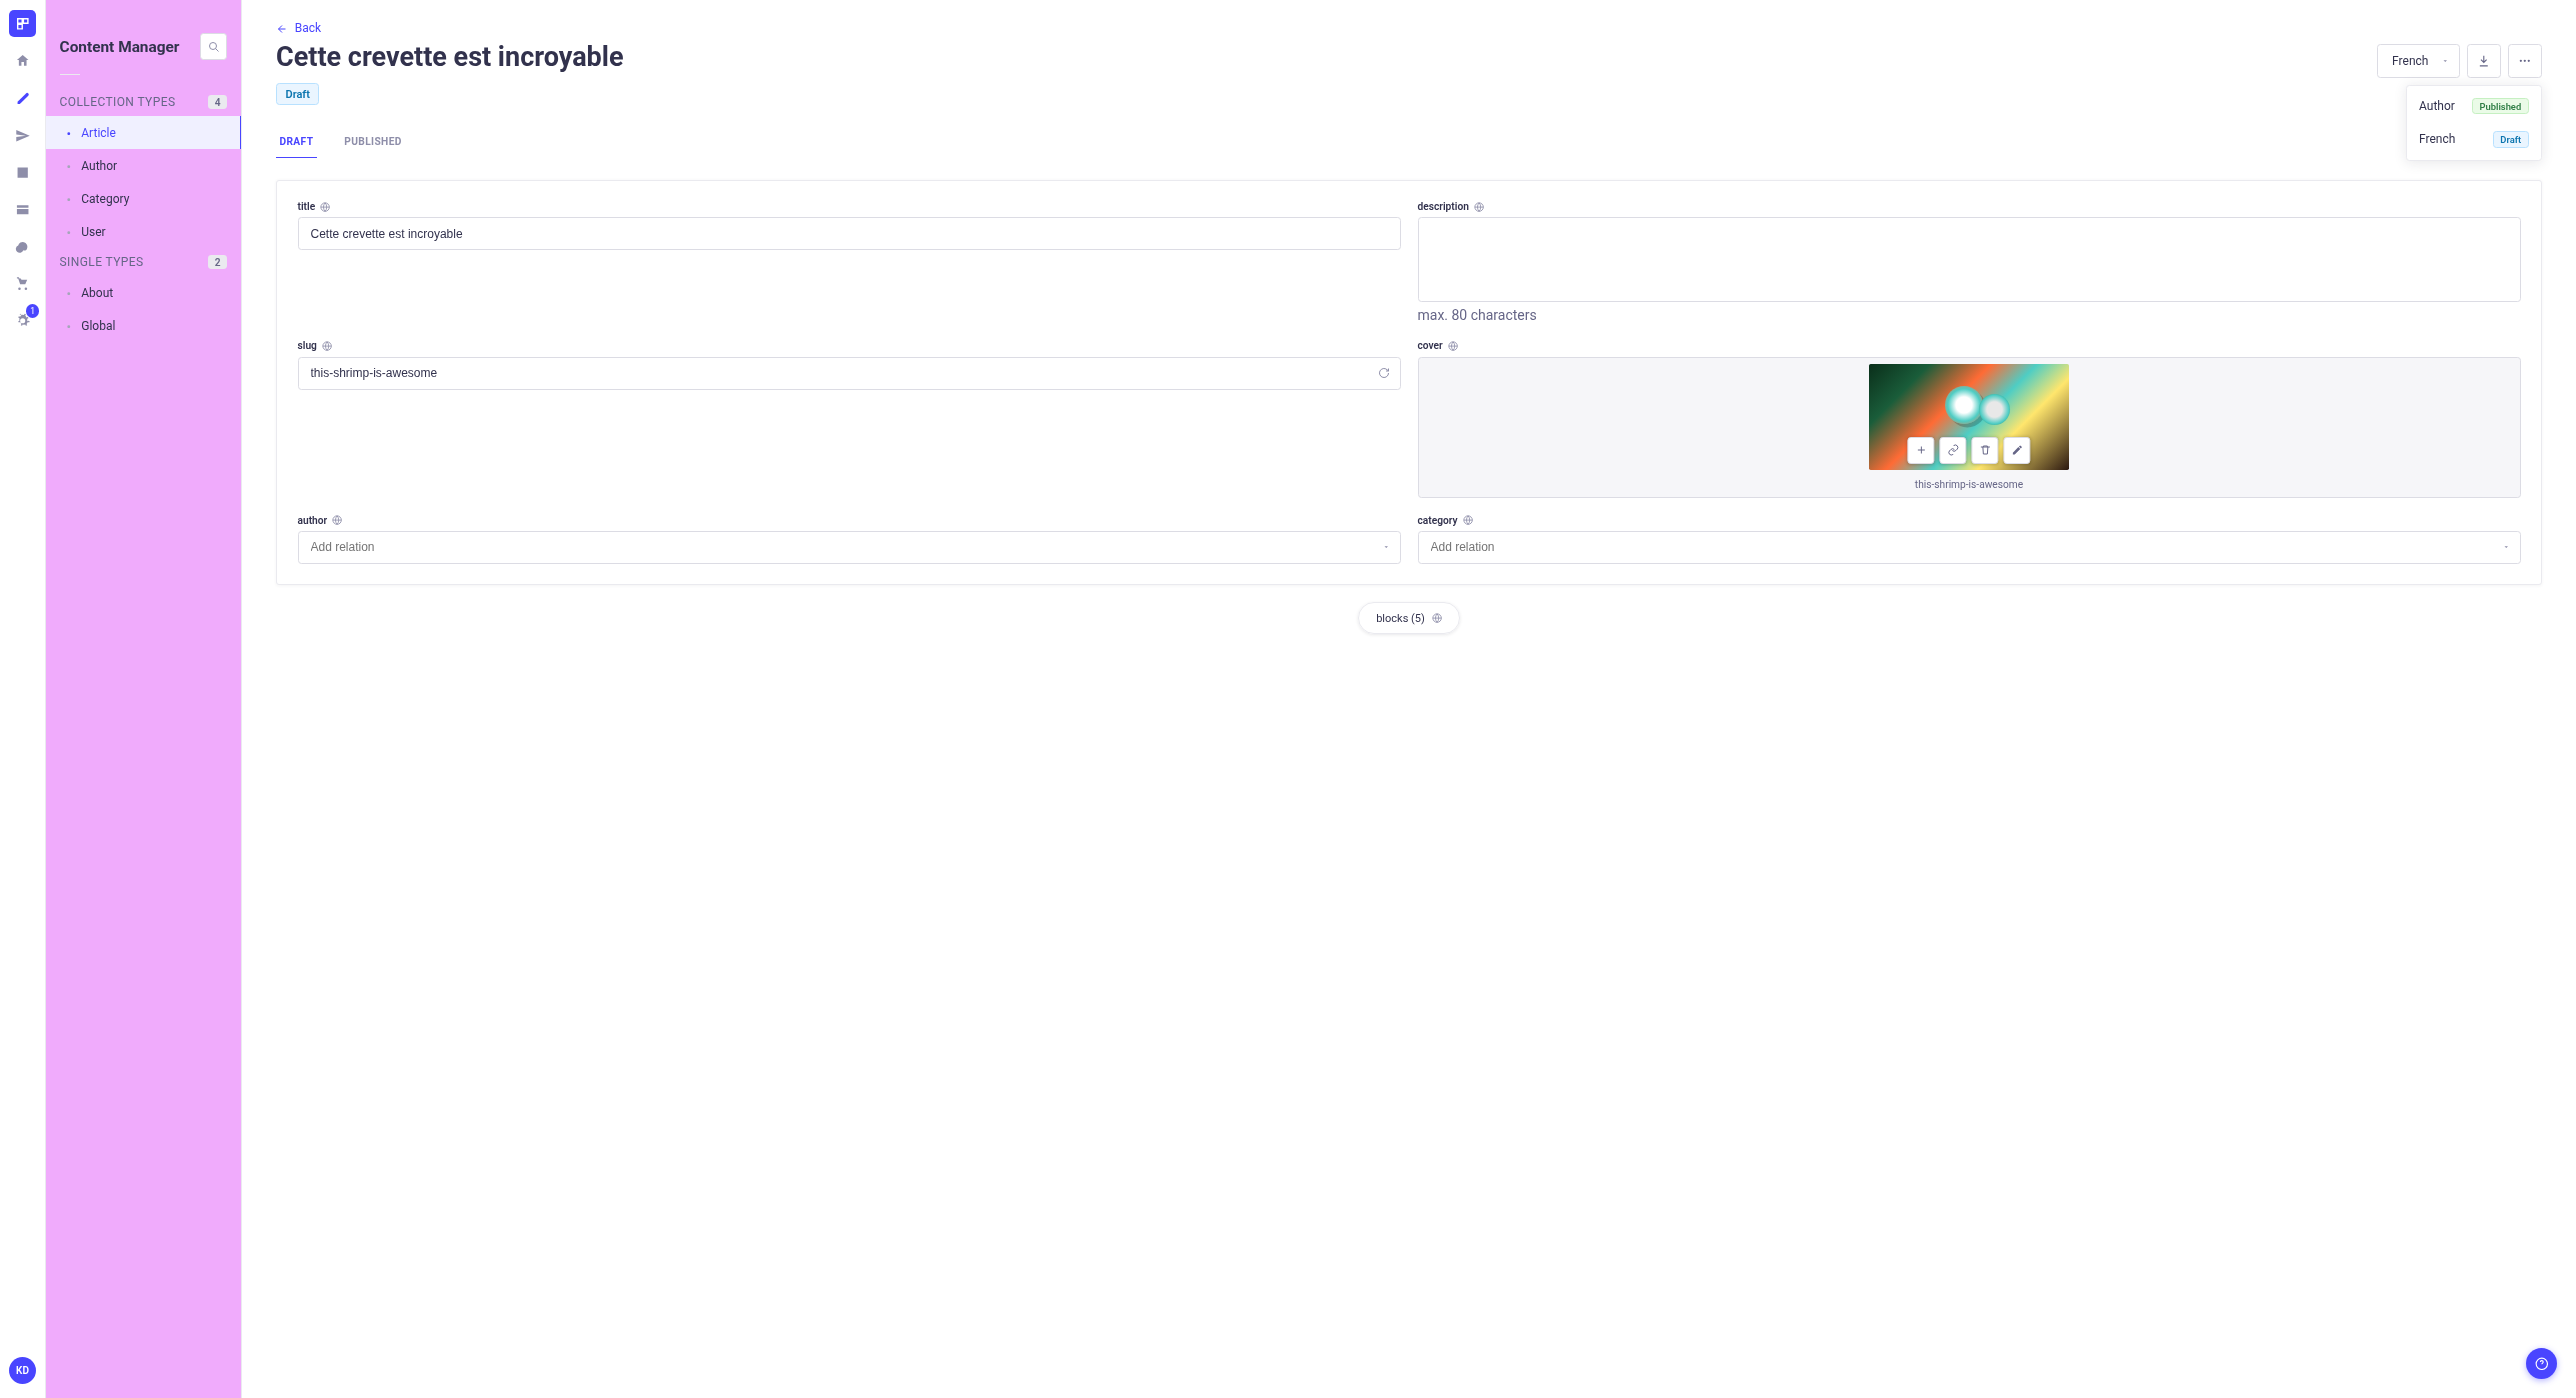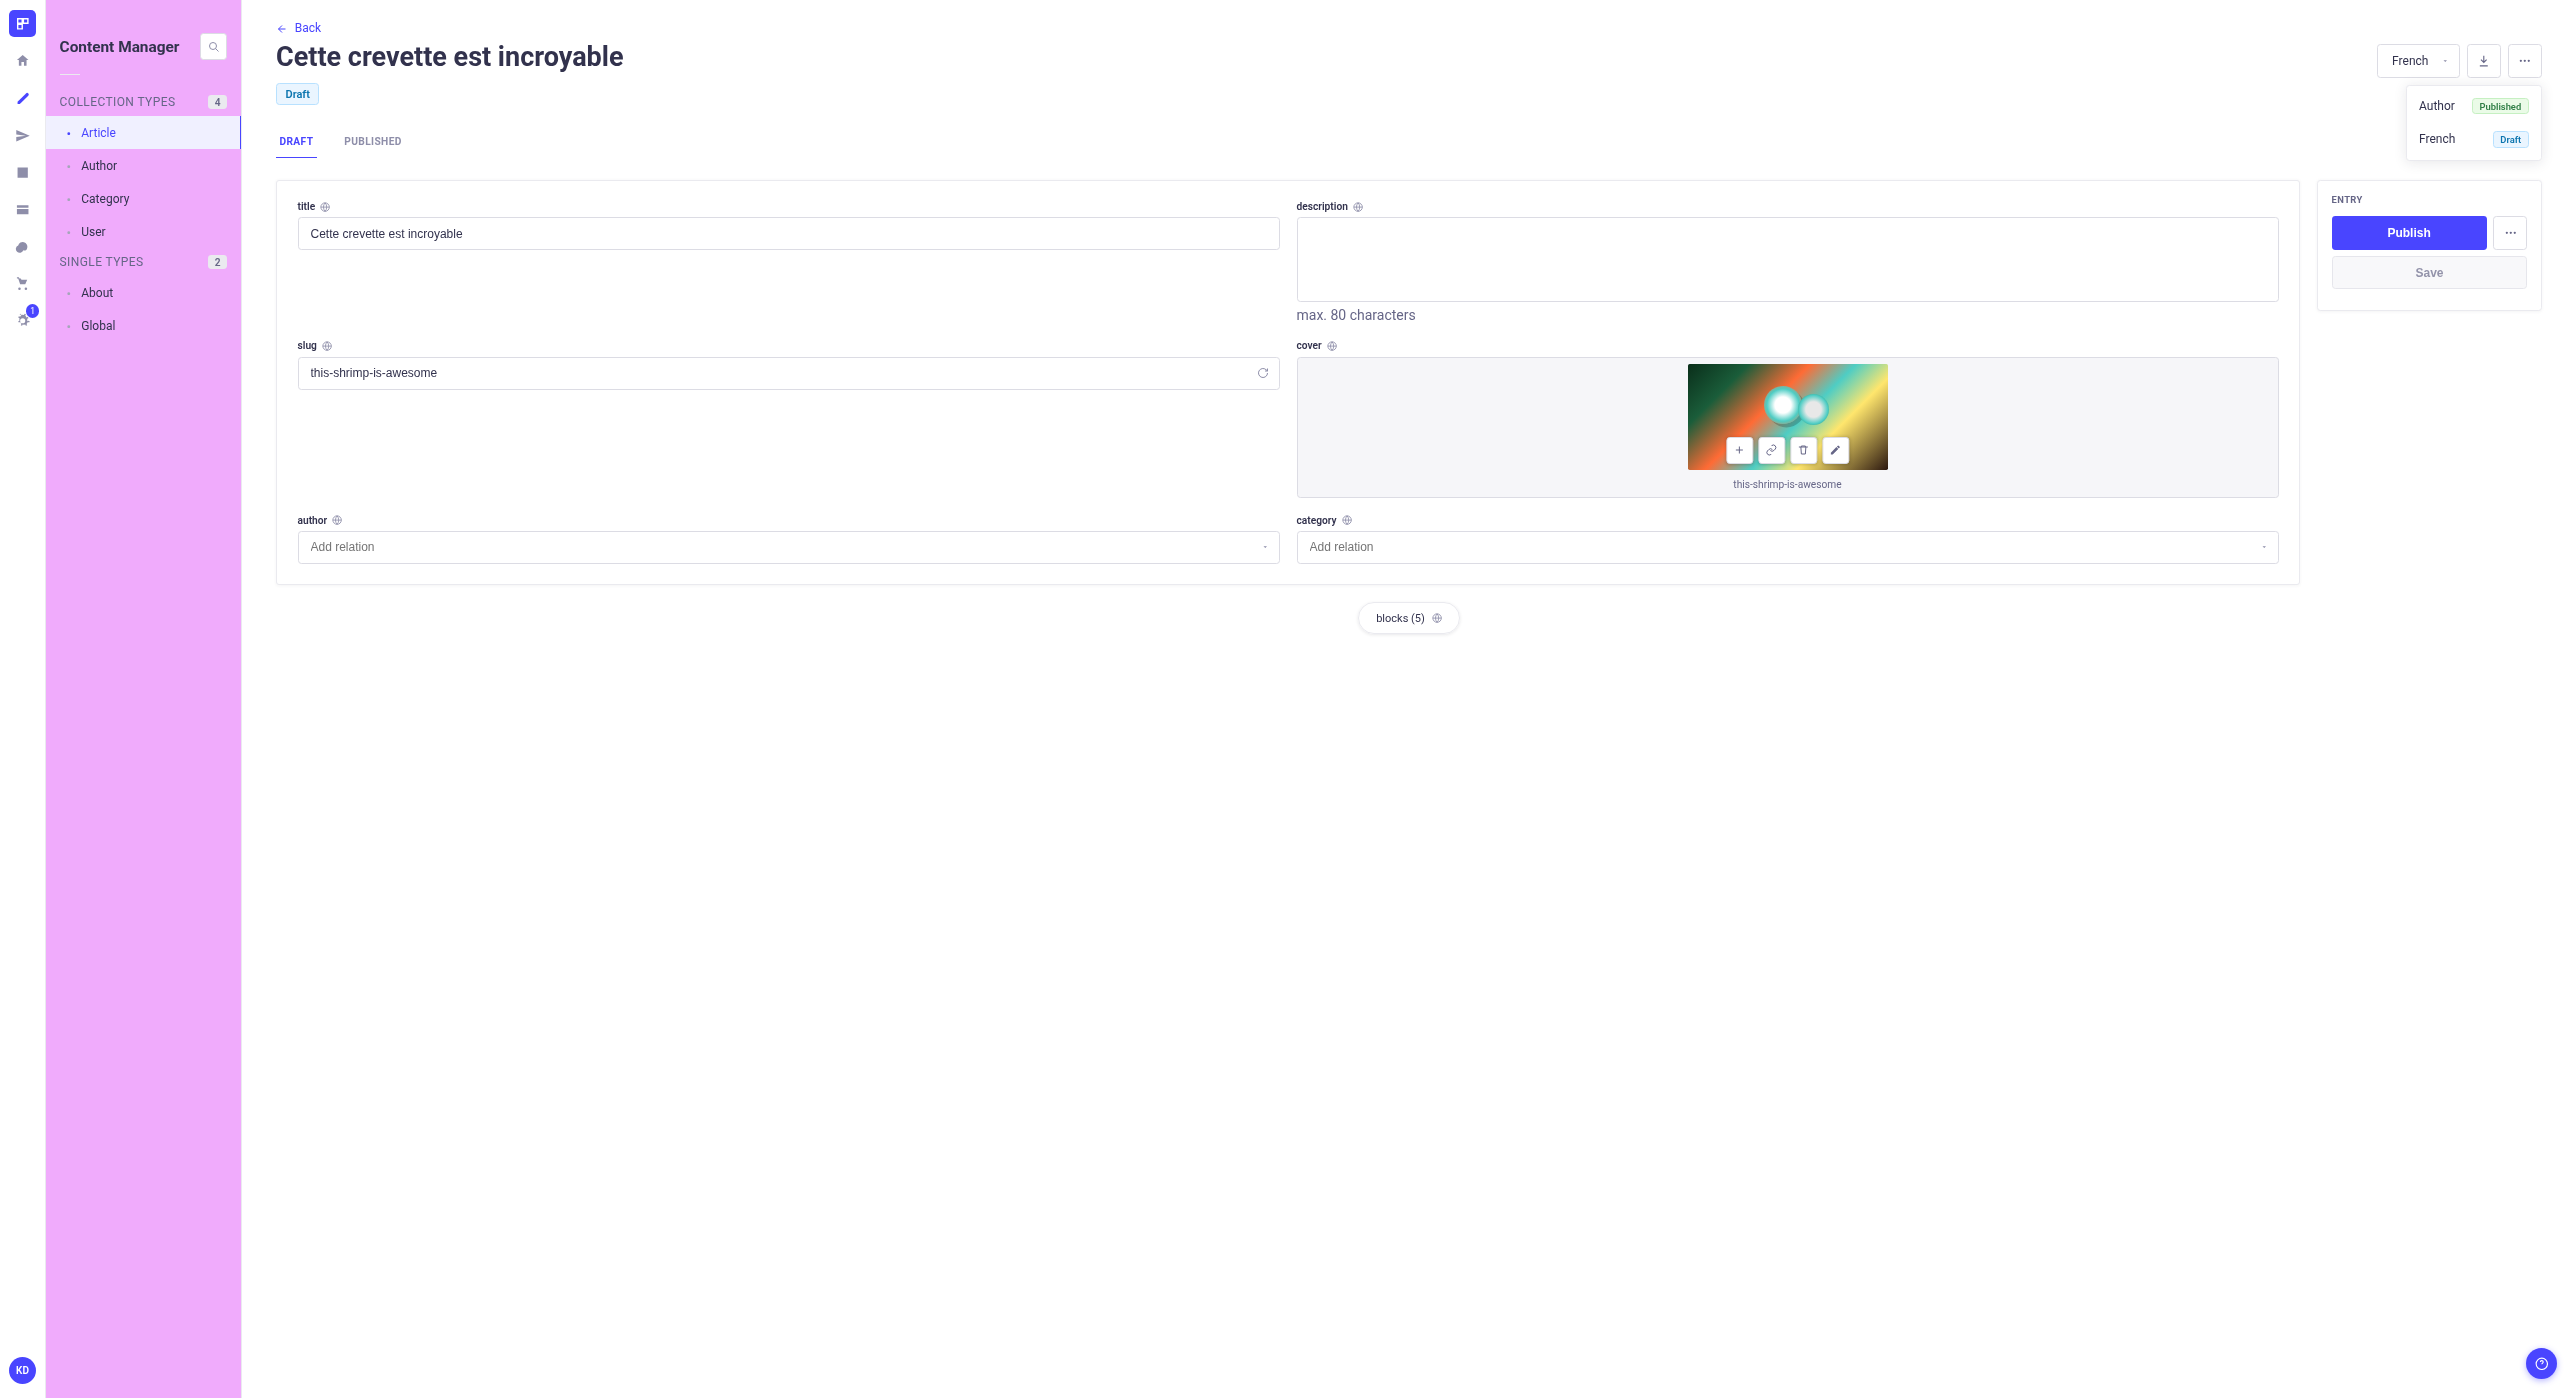--- a/index.html
+++ b/index.html
@@ -348,35 +348,20 @@
               <span class="chev">
                   <svg width="8.5" height="8.5" viewBox="0 0 24 24" fill="currentColor">
                     <path d="M7 10l5 5 5-5z"></path>
                   </svg>
                 </span>
             </div>
           </div>
         </div>
       </div>
 
-      <div class="side-card">
-        <div class="side-card-title">ENTRY</div>
-        <div class="side-actions">
-          <button class="btn btn-primary">Publish</button>
-          <div class="icon-btn">
-            <svg width="13.6" height="13.6" viewBox="0 0 24 24" fill="currentColor">
-                <circle cx="5" cy="12" r="2"></circle>
-                <circle cx="12" cy="12" r="2"></circle>
-                <circle cx="19" cy="12" r="2"></circle>
-              </svg>
-          </div>
-        </div>
-        <div style="height:6.8px"></div>
-        <button class="btn btn-secondary" disabled="">Save</button>
-      </div>
     </div>
 
     <div class="blocks-divider-wrap">
       <div class="blocks-pill">
         <span>blocks (5)</span>
         <span class="globe">
             <svg width="10.2" height="10.2" viewBox="0 0 24 24" fill="none" stroke="currentColor" stroke-width="2">
               <circle cx="12" cy="12" r="10"></circle>
               <path d="M2 12h20M12 2a15 15 0 010 20M12 2a15 15 0 000 20"></path>
             </svg>

